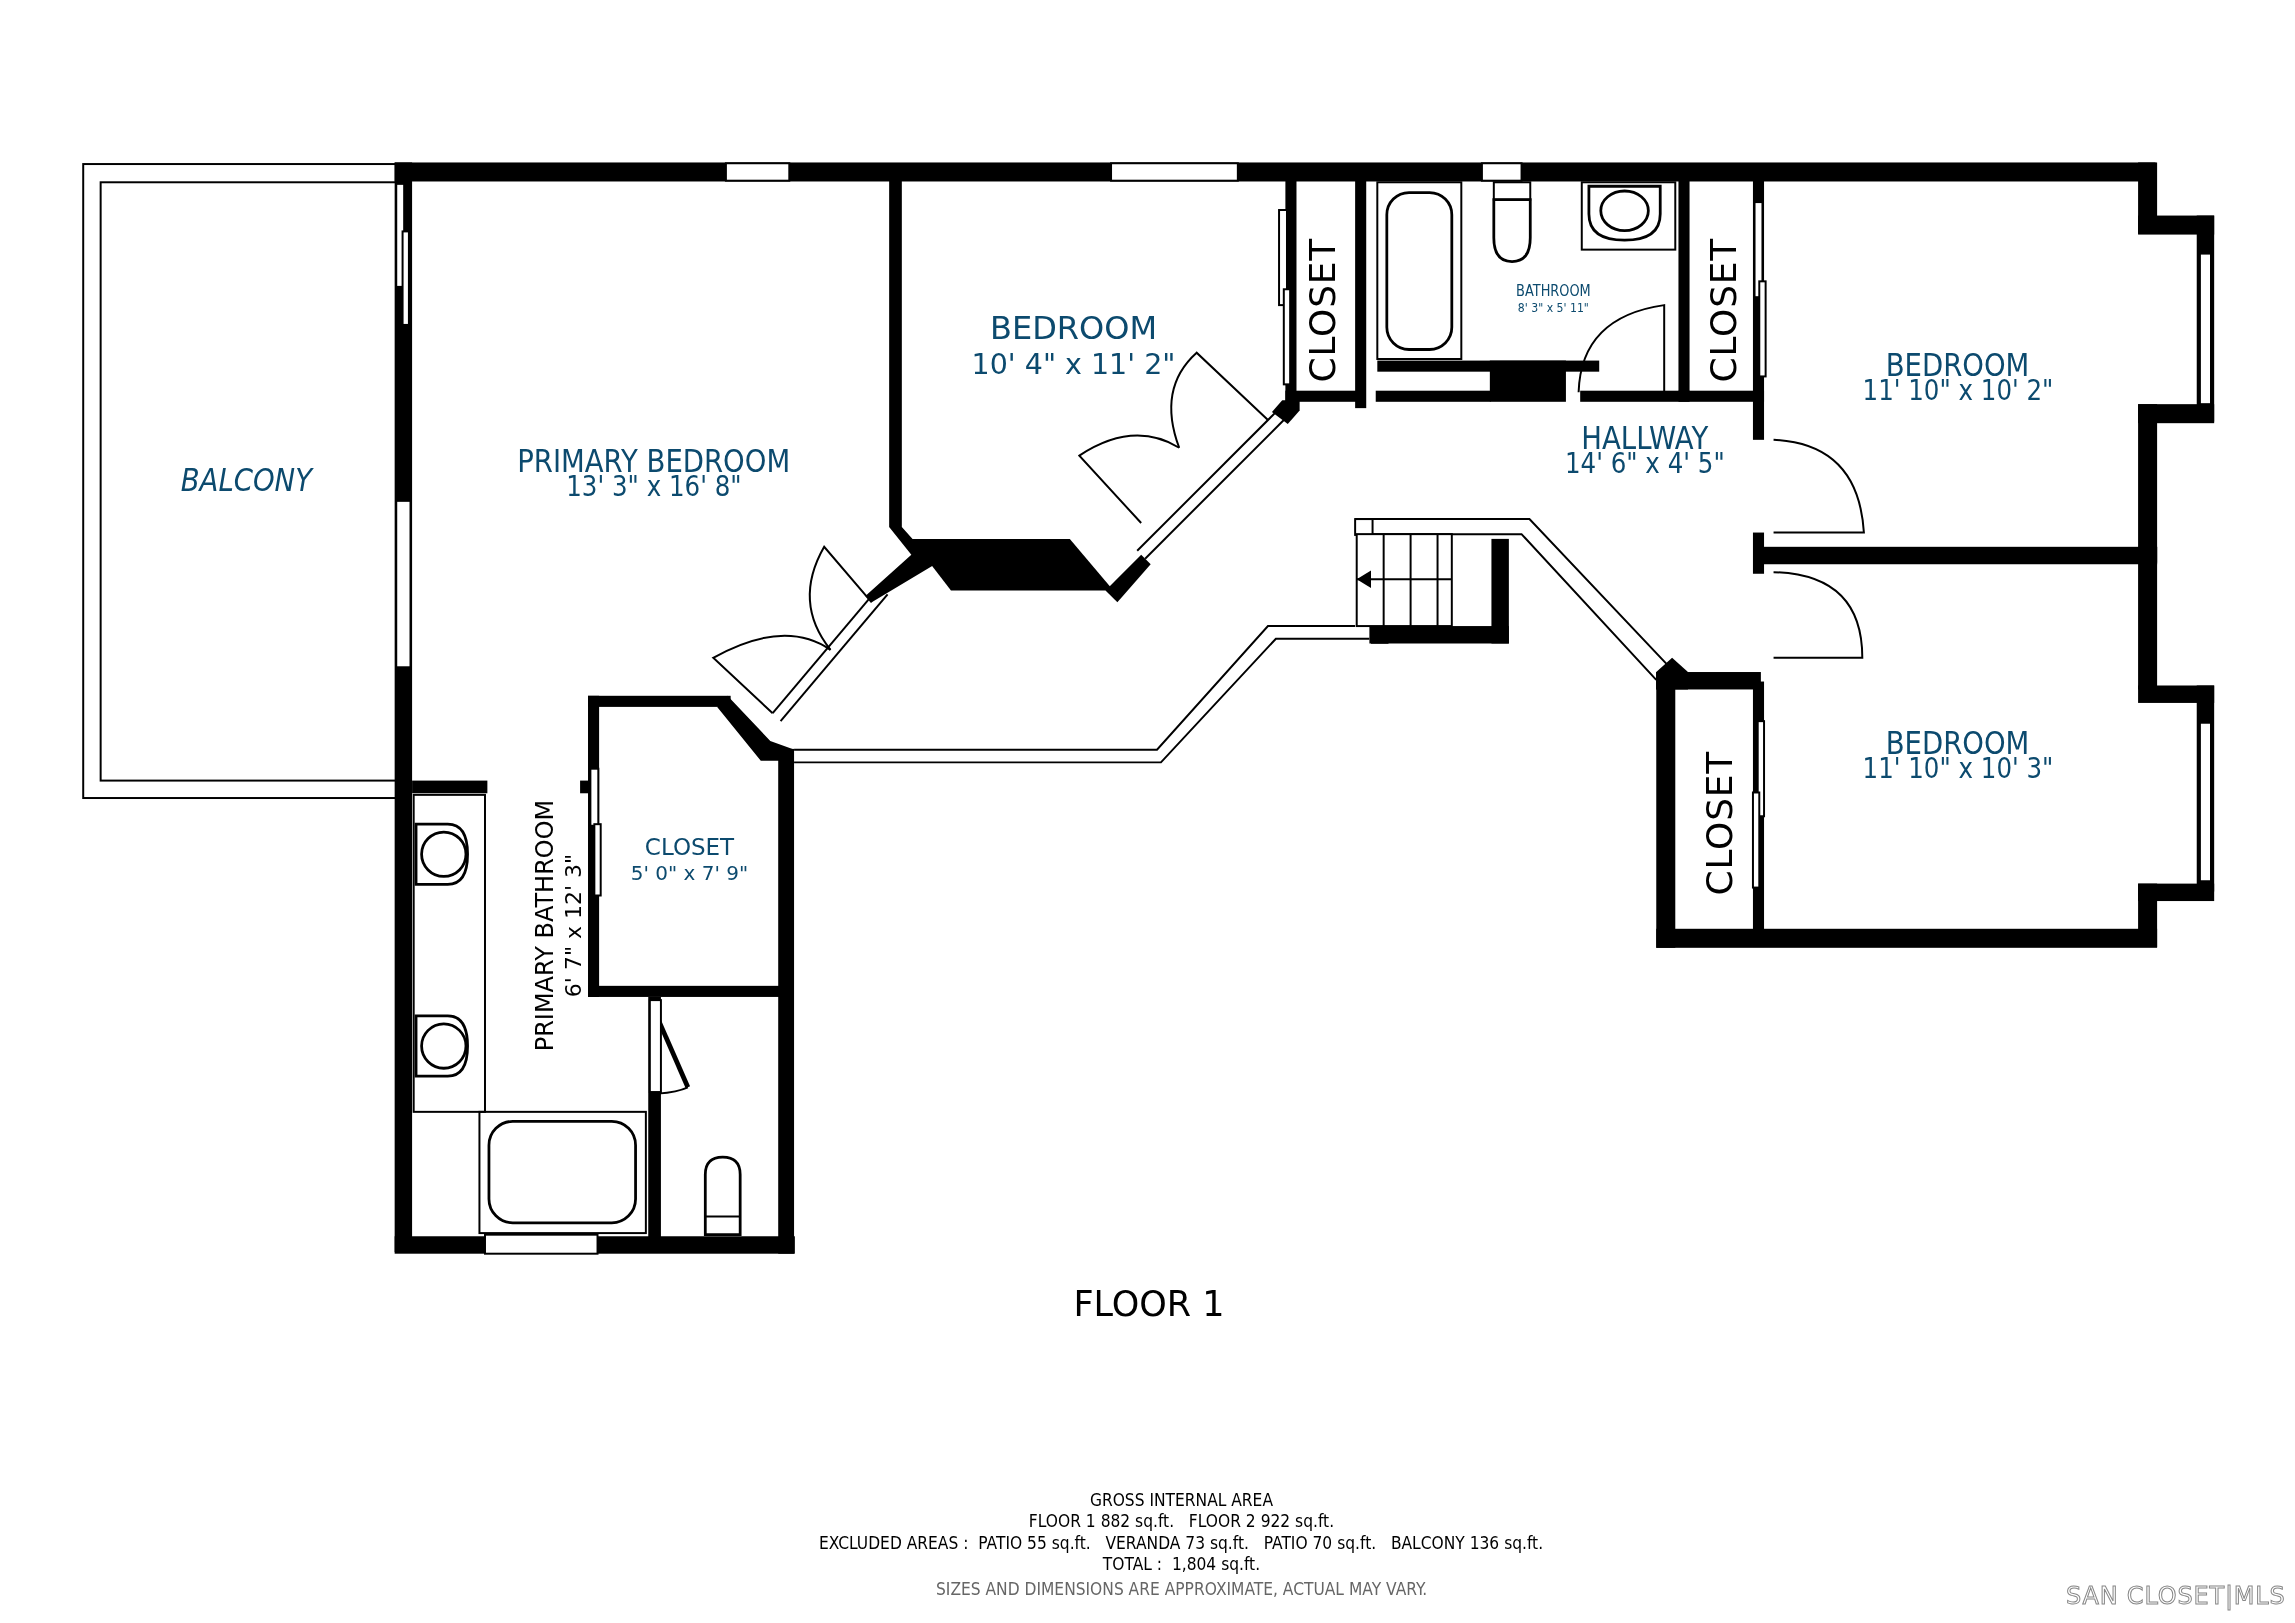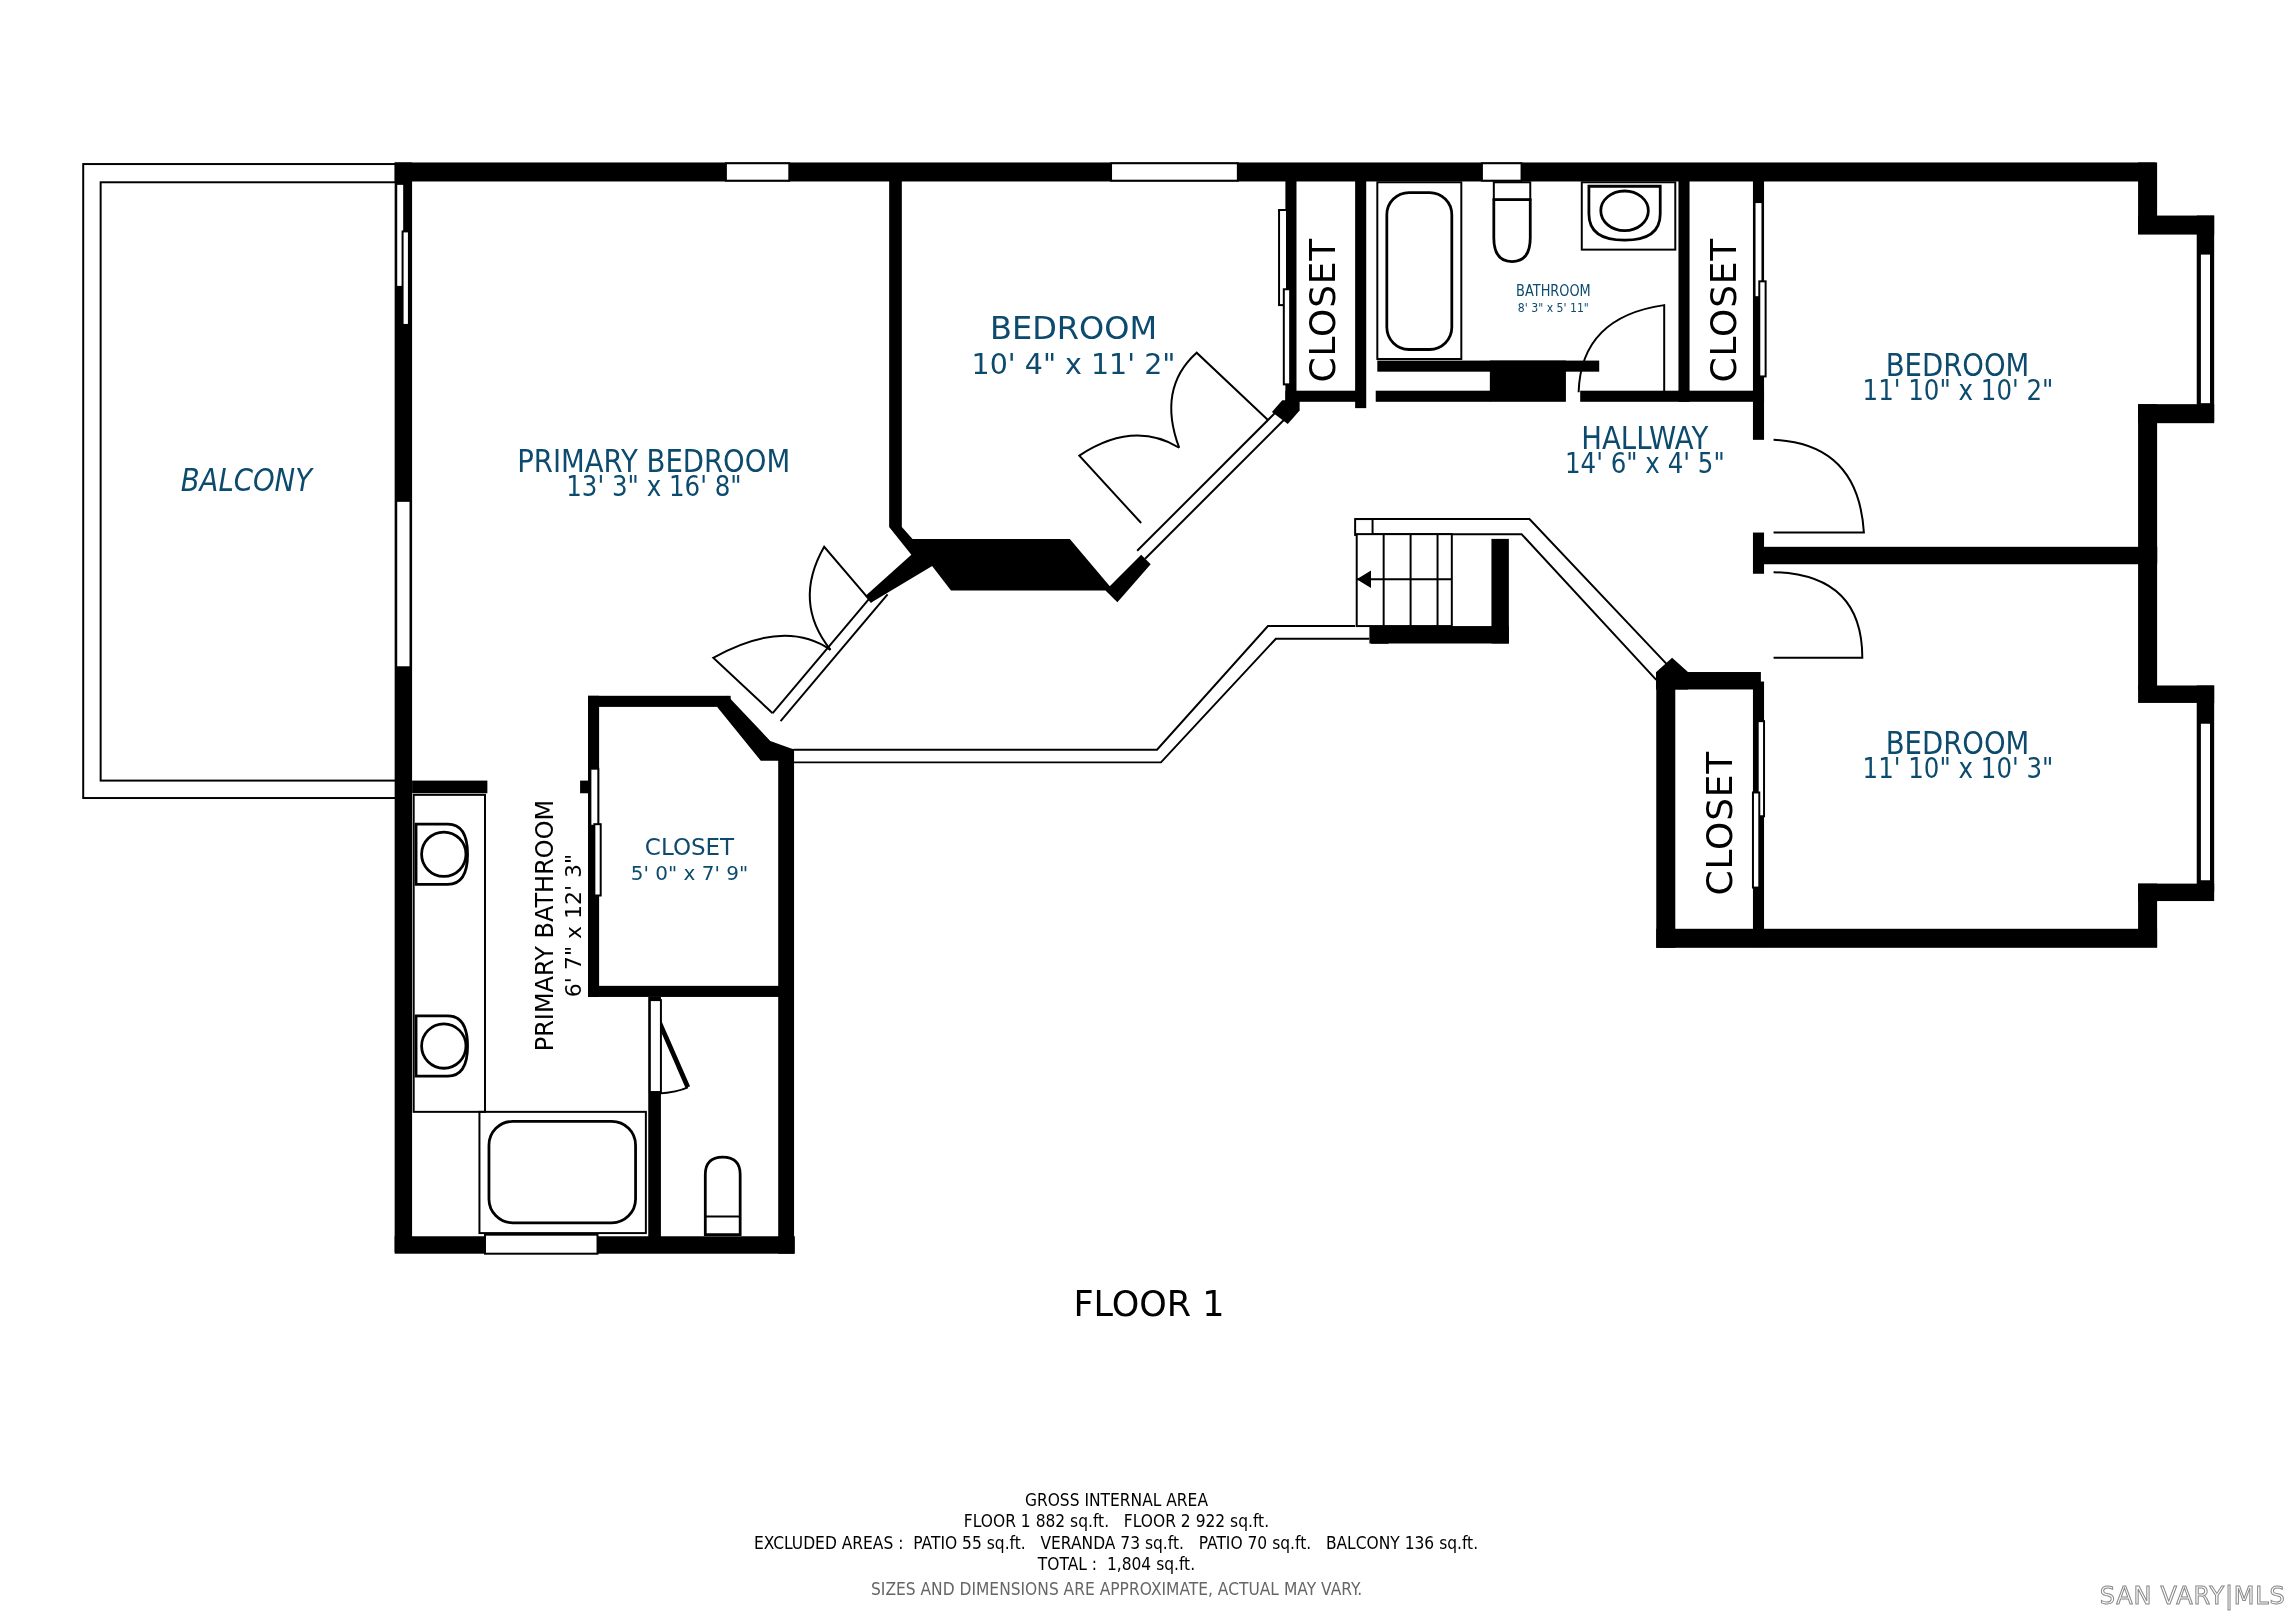--- a/index.html
+++ b/index.html
@@ -9,21 +9,21 @@
   .thin { fill:none; stroke:#000; stroke-width:2.5; }
   .thinw { fill:#fff; stroke:#000; stroke-width:2.5; }
   .fix { fill:#fff; stroke:#000; stroke-width:3.5; }
   .lbl { position:absolute; text-align:center; color:#0c4a6e; white-space:nowrap; }
   .room-name { font-family:"DejaVu Sans", sans-serif; font-size:32px; line-height:38px; }
   .room-dim { font-family:"DejaVu Sans", sans-serif; font-size:28.5px; line-height:35px; }
   .cond { font-family:"DejaVu Sans", sans-serif; transform:scaleX(0.86); transform-origin:center; display:inline-block; }
   .vert { position:absolute; transform:rotate(-90deg); transform-origin:center center; white-space:nowrap; text-align:center; }
   .closet-v { font-size:36px; letter-spacing:0.8px; }
   #floor-label { position:absolute; left:1030px; top:1284px; width:238px; text-align:center; font-size:35px; }
-  #summary { position:absolute; left:522px; top:1489px; width:1189px; text-align:center; font-size:18px; line-height:21.4px; }
+  #summary { position:absolute; left:587px; top:1489px; width:1189px; text-align:center; font-size:18px; line-height:21.4px; }
   #summary .gray { color:#666; margin-top:3.2px; }
   #logo { position:absolute; right:9.5px; bottom:12.7px; font-size:24px; color:#fff; -webkit-text-stroke:1px #888; letter-spacing:0.8px; font-family:"DejaVu Sans", sans-serif; }
 </style>
 </head>
 <body>
 
 <svg id="plan" viewBox="0 0 2896 2048" xmlns="http://www.w3.org/2000/svg">
 
   <g>
     <rect class="thin" x="105" y="207" width="395" height="800"></rect>
@@ -242,14 +242,14 @@
 <div id="floor-label">FLOOR 1</div>
 
 <div id="summary">
   <div class="cond">GROSS INTERNAL AREA</div><br>
   <div class="cond" style="white-space:pre;">FLOOR 1 882 sq.ft.   FLOOR 2 922 sq.ft.</div><br>
   <div class="cond" style="white-space:pre;">EXCLUDED AREAS :  PATIO 55 sq.ft.   VERANDA 73 sq.ft.   PATIO 70 sq.ft.   BALCONY 136 sq.ft.</div><br>
   <div class="cond" style="white-space:pre;">TOTAL :  1,804 sq.ft.</div><br>
   <div class="cond gray">SIZES AND DIMENSIONS ARE APPROXIMATE, ACTUAL MAY VARY.</div>
 </div>
 
-<div id="logo">SAN VARY|MLS</div>
+<div id="logo">SAN CLOSET|MLS</div>
 
 
 </body></html>

